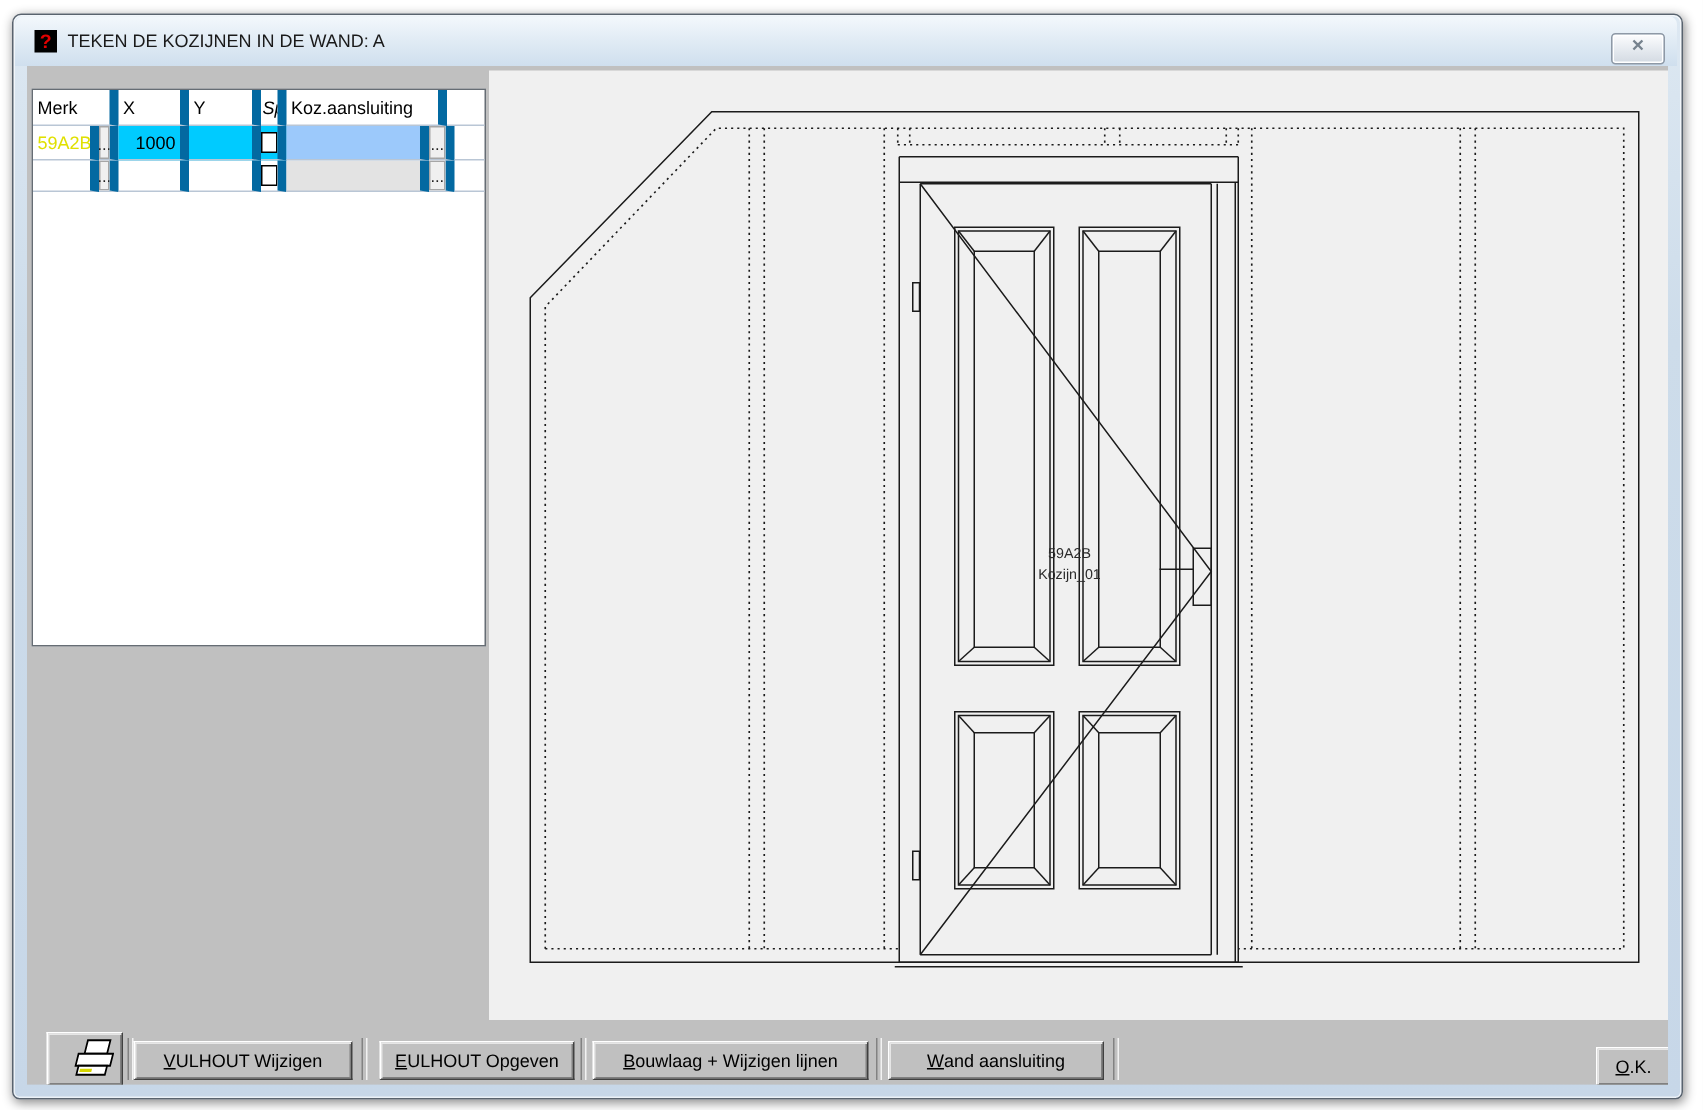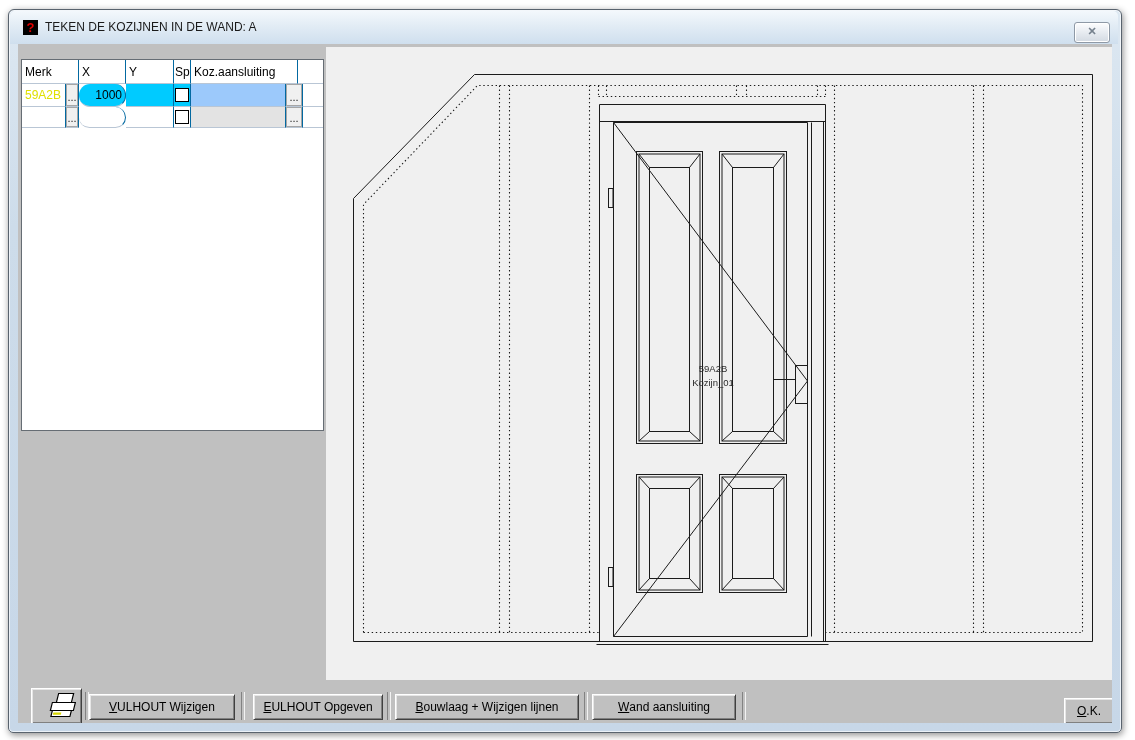--- a/index.html
+++ b/index.html
@@ -24,24 +24,24 @@
   .interior{position:absolute;left:9px;top:34px;width:1094px;height:679px;background:#c0c0c0;overflow:hidden;}
 
   
   .tablepanel{position:absolute;left:3px;top:15px;width:301px;height:370px;background:#ffffff;
               border:1px solid #666d74;}
   .trow{display:grid;}
   .hrow{grid-template-columns:57px 47px 48px 17px 107px 1fr;height:24px;}
   .drow{grid-template-columns:44px 13px 47px 48px 17px 95px 17px 1fr;}
   .r1{height:23px;}
   .r2{height:21px;}
-  .cell{border-right:1px solid #0369a1;border-bottom:1px solid #b9c6d5;
+  .cell{border-right:6px solid #0369a1;border-bottom:1px solid #b9c6d5;
         font-size:12px;color:#000;display:flex;align-items:center;padding:0 3px;overflow:hidden;}
   .cell.last{border-right:none;}
-  .cell.right{justify-content:flex-end;border-radius:11px;}
+  .cell.right{justify-content:flex-end;}
   .cell.center{justify-content:center;padding:0;}
   .merk-val{color:#e0e000;}
   .bg-cyan{background:#00cbff;}
   .bg-blue{background:#9cc9fb;}
   .bg-grey{background:#e3e3e3;}
   .browse{background:#f0f0f0;border:1px solid #a6a6a6;font-size:11px;line-height:9px;
           color:#222;width:100%;height:100%;display:flex;align-items:flex-end;justify-content:center;
           padding:0 0 3px 0;box-sizing:border-box;cursor:default;}
   .chk{width:14px;height:14px;background:#ffffff;border:1.5px solid #000;box-sizing:border-box;}
 
@@ -74,21 +74,21 @@
     </div>
   </div>
 
   <div class="interior">
 
     <div class="tablepanel">
       <div class="trow hrow">
         <div class="cell">Merk</div>
         <div class="cell">X</div>
         <div class="cell">Y</div>
-        <div class="cell" style="padding:0 1px;">Sp</div>
+        <div class="cell" style="padding:0 1px;font-style:italic;">Sp</div>
         <div class="cell">Koz.aansluiting</div>
         <div class="cell last"></div>
       </div>
 
       <div class="trow drow r1">
         <div class="cell">
               <span class="merk-val">59A2B</span>
             </div>
         <div class="cell center">
               <button class="browse">...</button>

